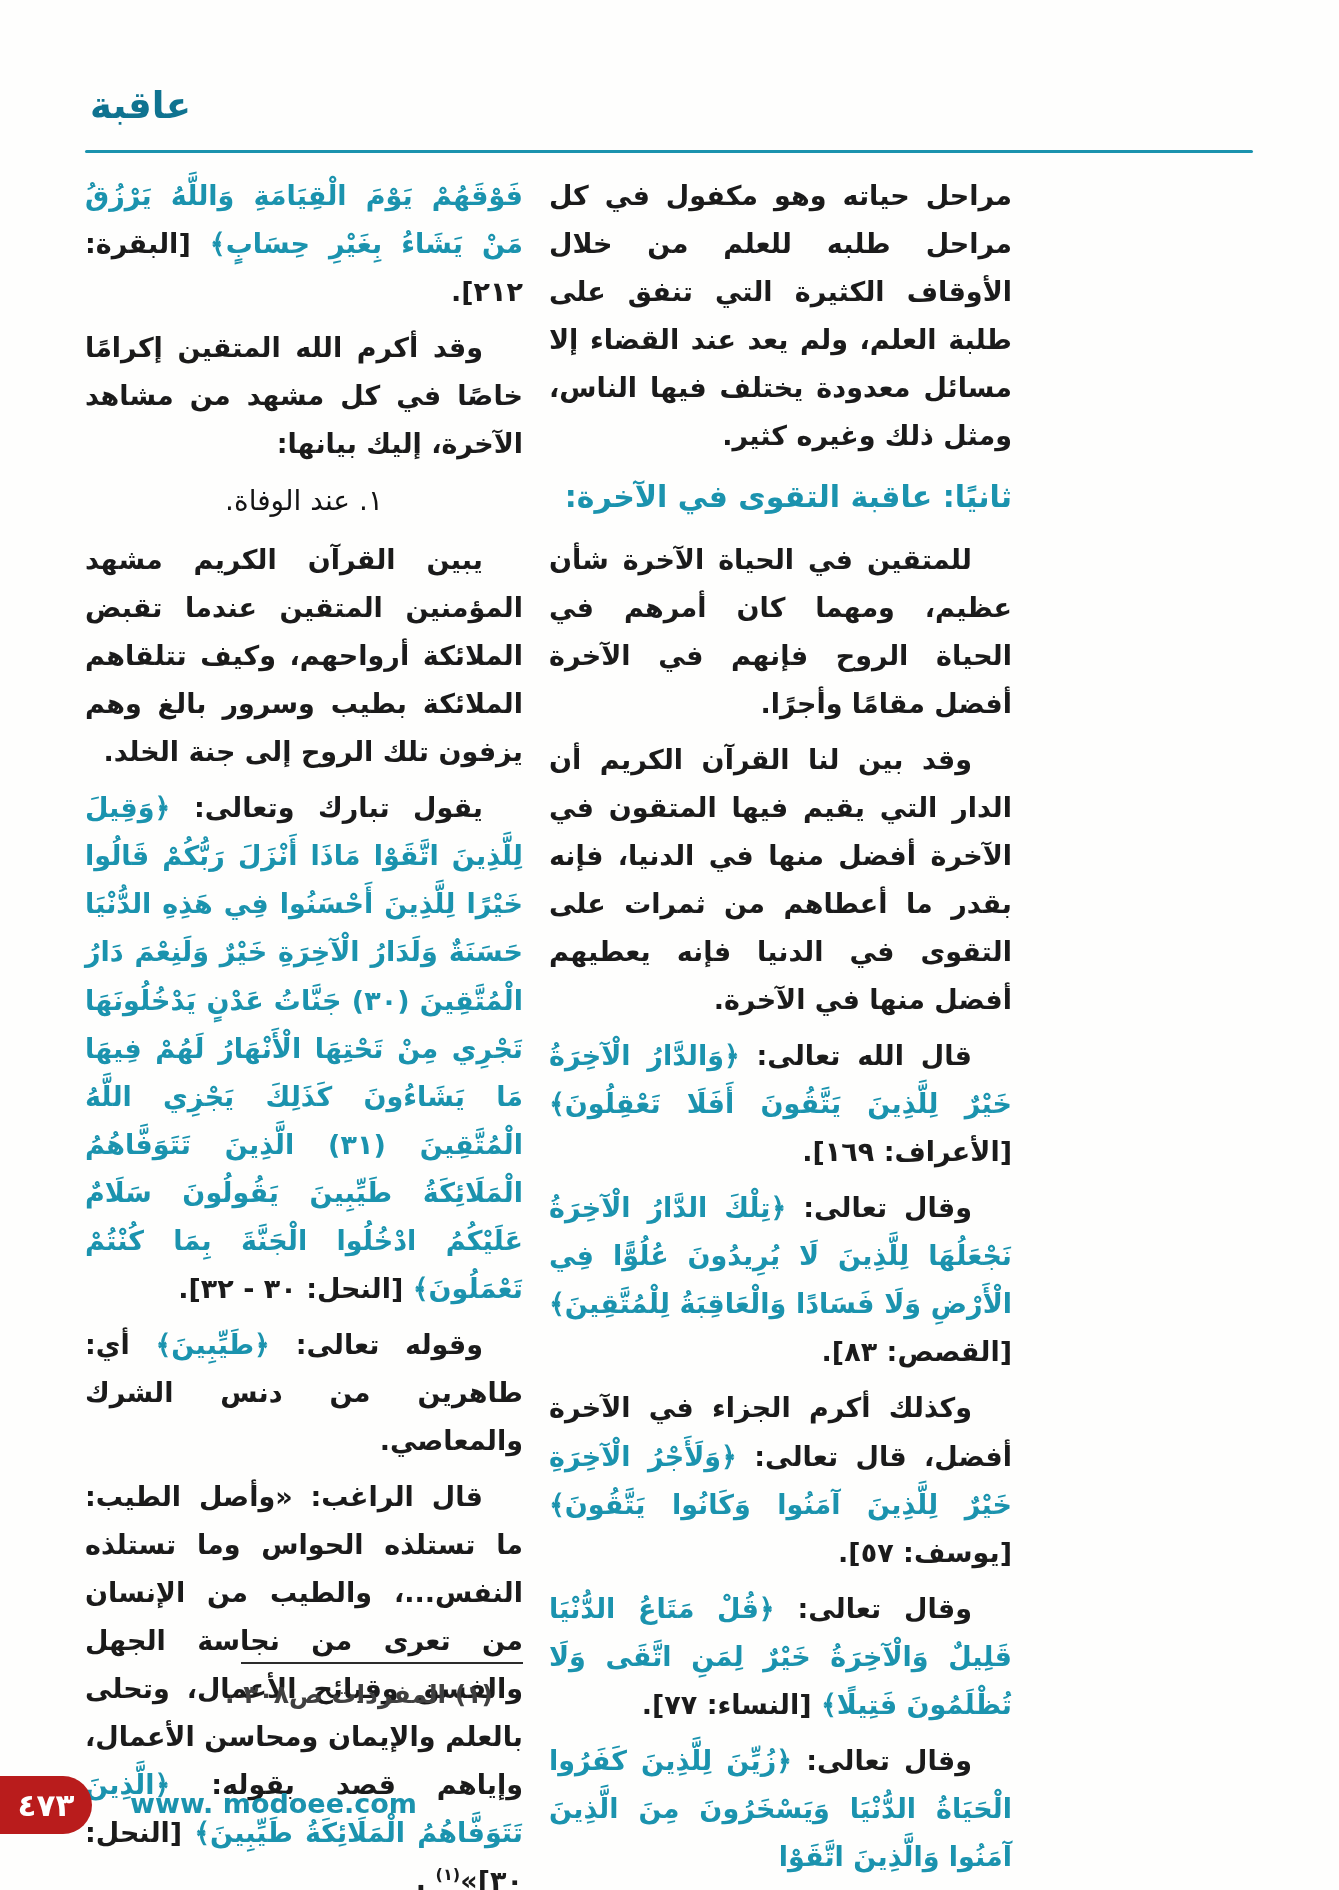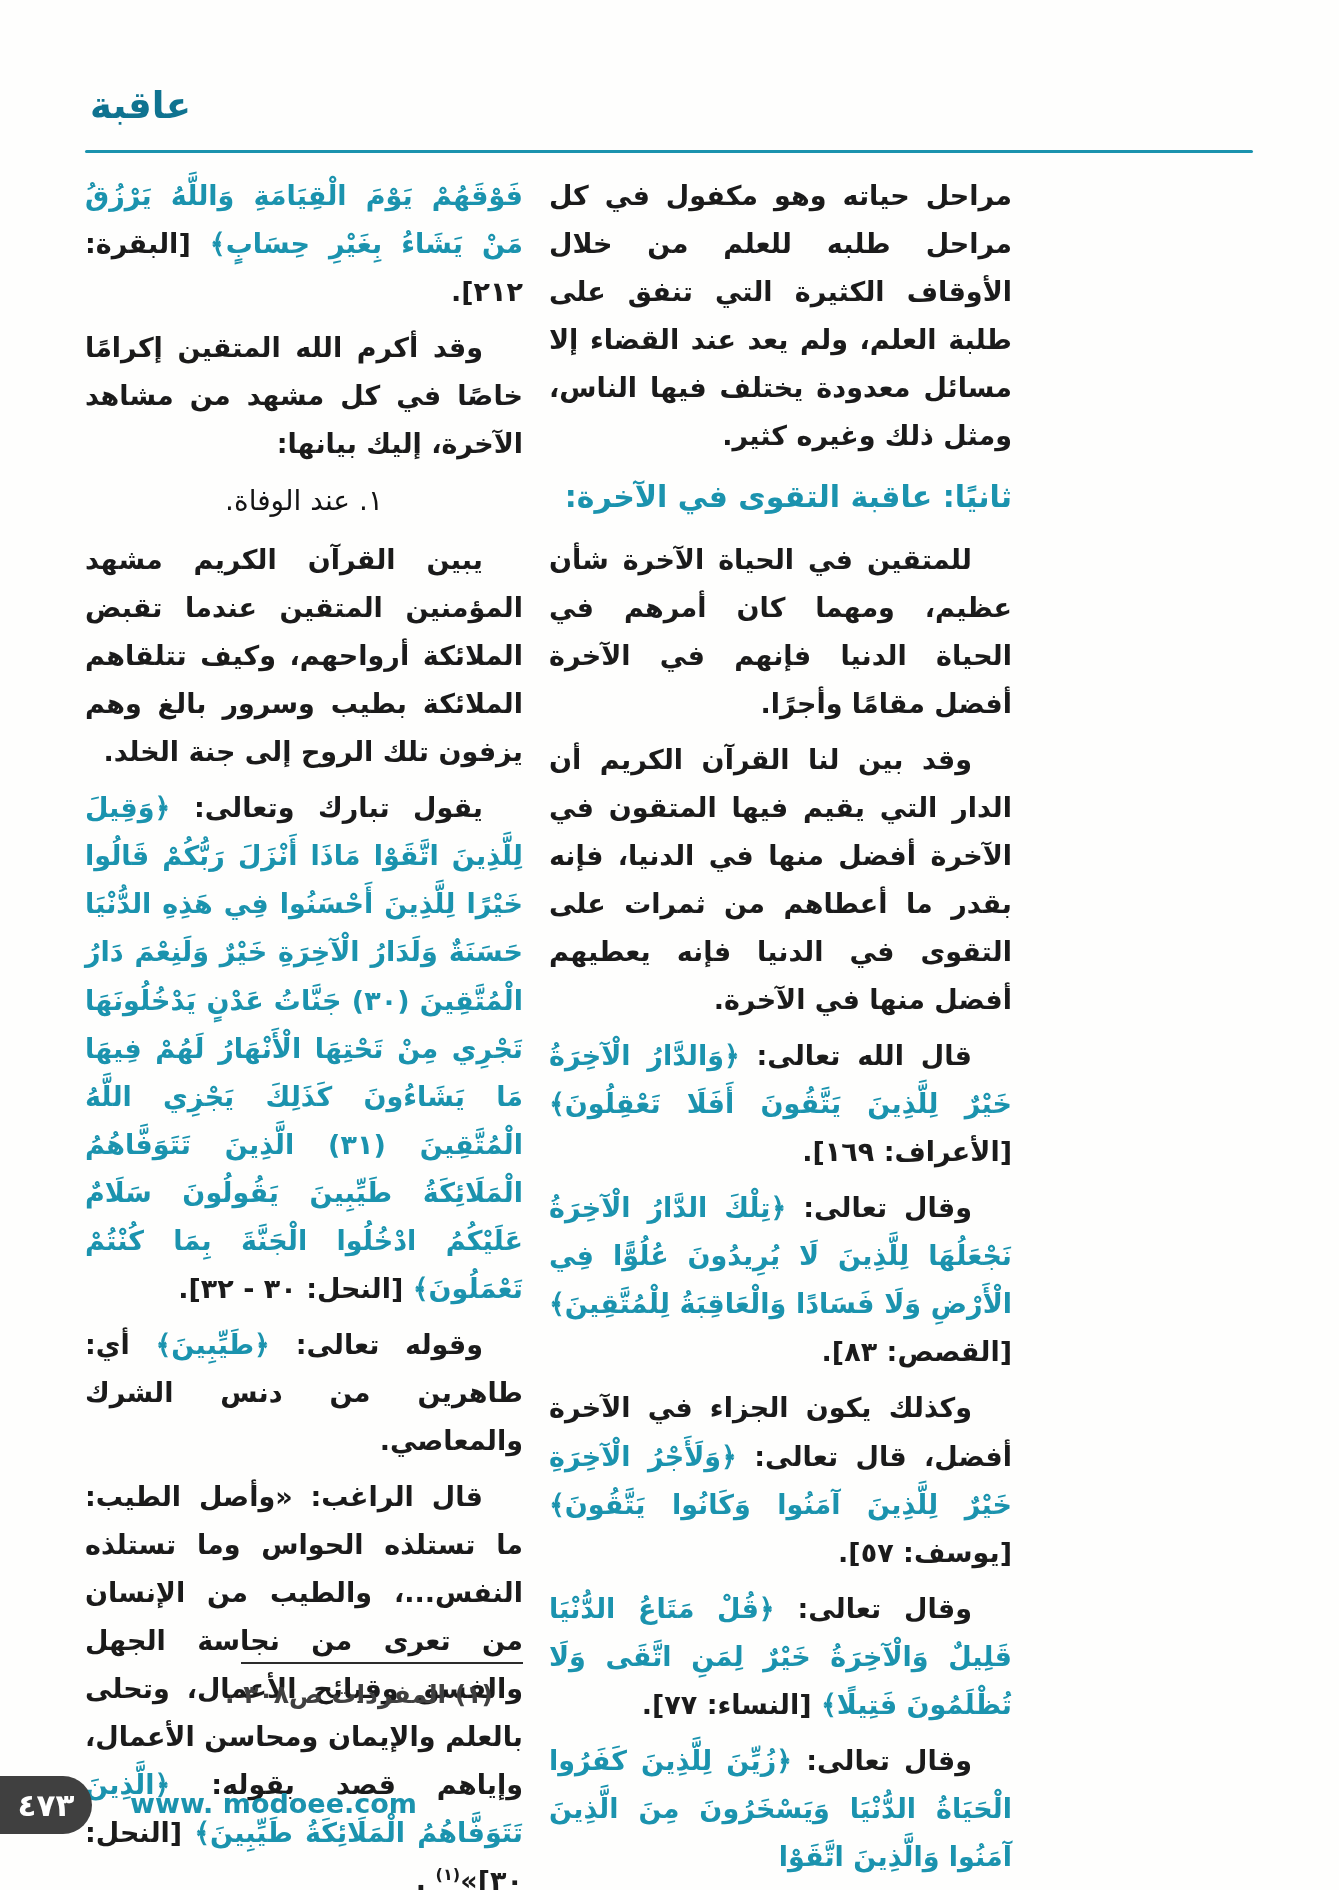--- a/index.html
+++ b/index.html
@@ -90,21 +90,21 @@
     color: #404040;
   }
 
   
   .page-pill {
     position: absolute;
     left: 0;
     top: 1776px;
     width: 92px;
     height: 58px;
-    background: #404040;
+    background: #b91c1c;
     border-radius: 0 29px 29px 0;
     display: flex;
     align-items: center;
     justify-content: center;
   }
   .page-num {
     color: #ffffff;
     font-size: 31px;
     font-weight: 700;
   }
@@ -124,33 +124,33 @@
 
   <div class="header-title">عاقبة</div>
   <div class="header-rule"></div>
 
   <section class="col right-col">
     <p class="para no-indent">
       <span class="t-body">مراحل حياته وهو مكفول في كل مراحل طلبه للعلم من خلال الأوقاف الكثيرة التي تنفق على طلبة العلم، ولم يعد عند القضاء إلا مسائل معدودة يختلف فيها الناس، ومثل ذلك وغيره كثير.</span>
     </p>
     <h2 class="section-heading">ثانيًا: عاقبة التقوى في الآخرة:</h2>
     <p class="para">
-      <span class="t-body">للمتقين في الحياة الآخرة شأن عظيم، ومهما كان أمرهم في الحياة الدنيا فإنهم في الآخرة أفضل مقامًا وأجرًا.</span>
+      <span class="t-body">للمتقين في الحياة الآخرة شأن عظيم، ومهما كان أمرهم في الحياة الروح فإنهم في الآخرة أفضل مقامًا وأجرًا.</span>
     </p>
     <p class="para">
       <span class="t-body">وقد بين لنا القرآن الكريم أن الدار التي يقيم فيها المتقون في الآخرة أفضل منها في الدنيا، فإنه بقدر ما أعطاهم من ثمرات على التقوى في الدنيا فإنه يعطيهم أفضل منها في الآخرة.</span>
     </p>
     <p class="para">
       <span class="t-body">قال الله تعالى: </span><span class="t-quran">﴿وَالدَّارُ الْآخِرَةُ خَيْرٌ لِلَّذِينَ يَتَّقُونَ أَفَلَا تَعْقِلُونَ﴾</span><span class="t-body"> [الأعراف: ١٦٩].</span>
     </p>
     <p class="para">
       <span class="t-body">وقال تعالى: </span><span class="t-quran">﴿تِلْكَ الدَّارُ الْآخِرَةُ نَجْعَلُهَا لِلَّذِينَ لَا يُرِيدُونَ عُلُوًّا فِي الْأَرْضِ وَلَا فَسَادًا وَالْعَاقِبَةُ لِلْمُتَّقِينَ﴾</span><span class="t-body"> [القصص: ٨٣].</span>
     </p>
     <p class="para">
-      <span class="t-body">وكذلك يكون الجزاء في الآخرة أفضل، قال تعالى: </span><span class="t-quran">﴿وَلَأَجْرُ الْآخِرَةِ خَيْرٌ لِلَّذِينَ آمَنُوا وَكَانُوا يَتَّقُونَ﴾</span><span class="t-body"> [يوسف: ٥٧].</span>
+      <span class="t-body">وكذلك أكرم الجزاء في الآخرة أفضل، قال تعالى: </span><span class="t-quran">﴿وَلَأَجْرُ الْآخِرَةِ خَيْرٌ لِلَّذِينَ آمَنُوا وَكَانُوا يَتَّقُونَ﴾</span><span class="t-body"> [يوسف: ٥٧].</span>
     </p>
     <p class="para">
       <span class="t-body">وقال تعالى: </span><span class="t-quran">﴿قُلْ مَتَاعُ الدُّنْيَا قَلِيلٌ وَالْآخِرَةُ خَيْرٌ لِمَنِ اتَّقَى وَلَا تُظْلَمُونَ فَتِيلًا﴾</span><span class="t-body"> [النساء: ٧٧].</span>
     </p>
     <p class="para">
       <span class="t-body">وقال تعالى: </span><span class="t-quran">﴿زُيِّنَ لِلَّذِينَ كَفَرُوا الْحَيَاةُ الدُّنْيَا وَيَسْخَرُونَ مِنَ الَّذِينَ آمَنُوا وَالَّذِينَ اتَّقَوْا</span>
     </p>
   </section>
 
   <section class="col left-col">

